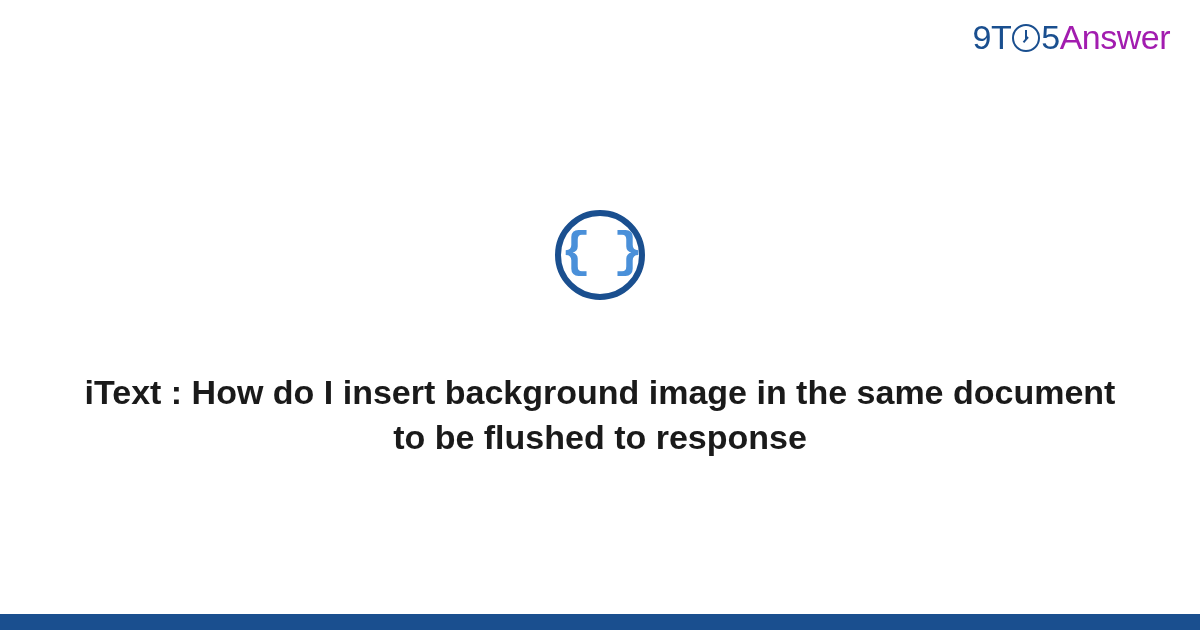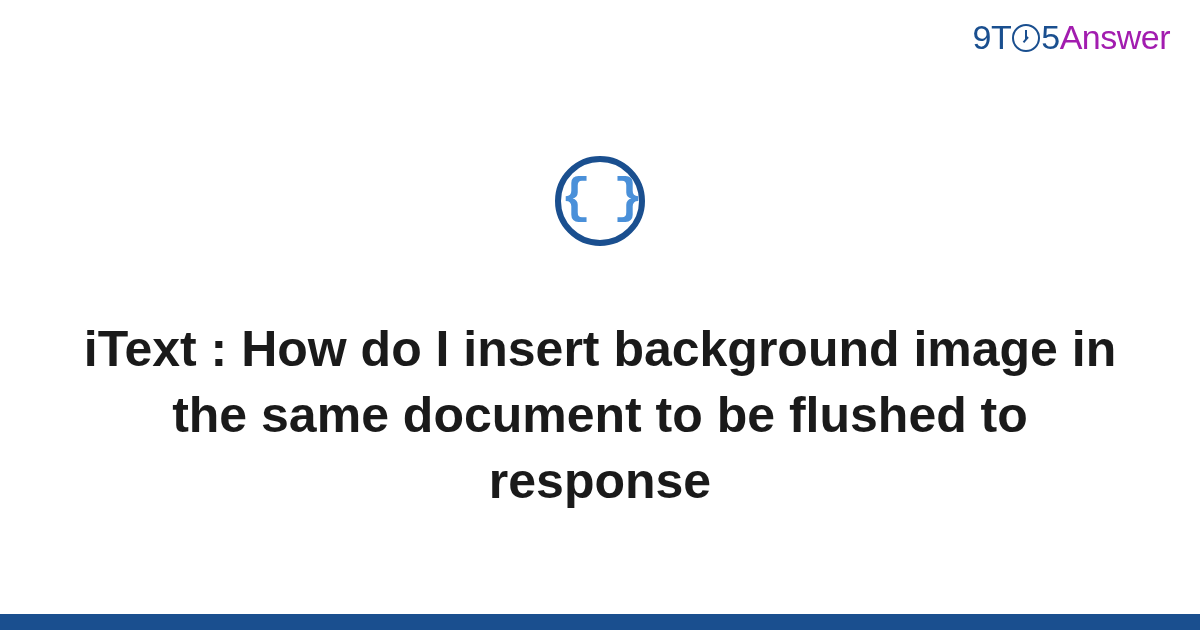--- a/index.html
+++ b/index.html
@@ -99,21 +99,21 @@
     .braces {
       font-size: 50px;
       font-weight: bold;
       color: #4a90d9;
       font-family: 'Courier New', monospace;
       letter-spacing: -4px;
       line-height: 1;
       margin-top: -4px;
     }
     .title {
-      font-size: 50px;
+      font-size: 34px;
       font-weight: bold;
       color: #1a1a1a;
       text-align: center;
       line-height: 1.32;
       max-width: 1060px;
       margin-top: 16px;
     }
     .bottom-bar {
       position: absolute;
       bottom: 0;

